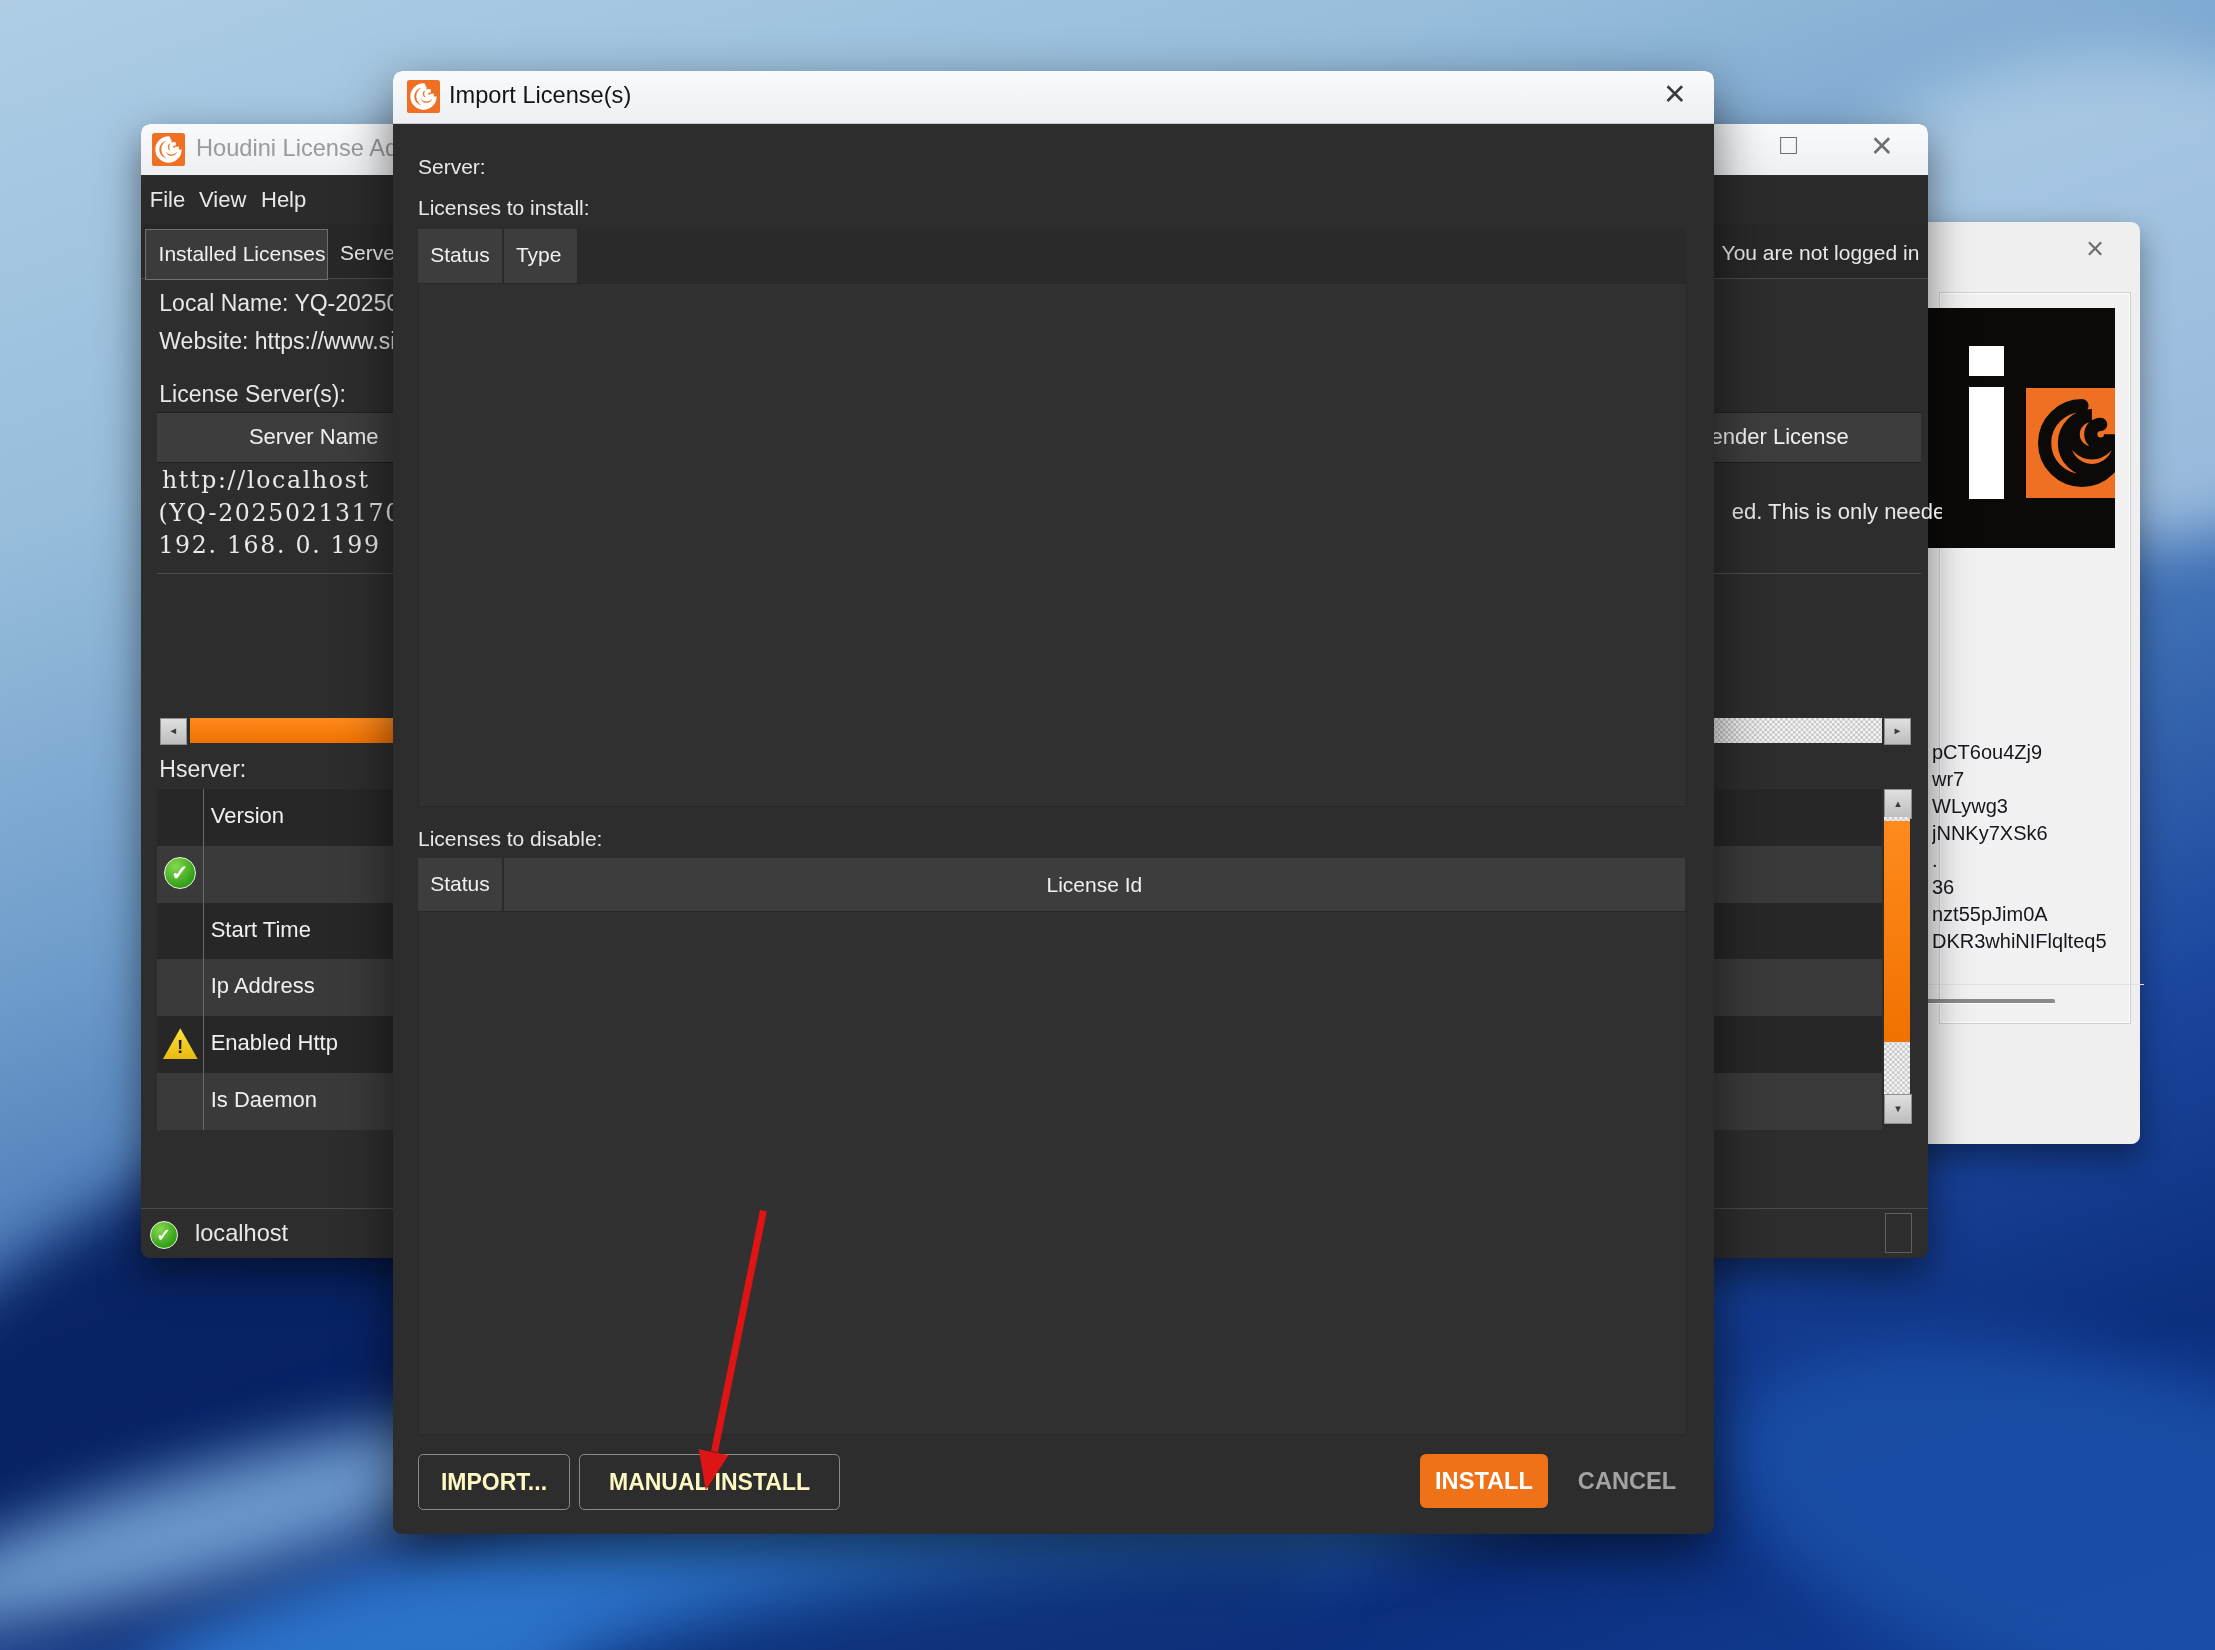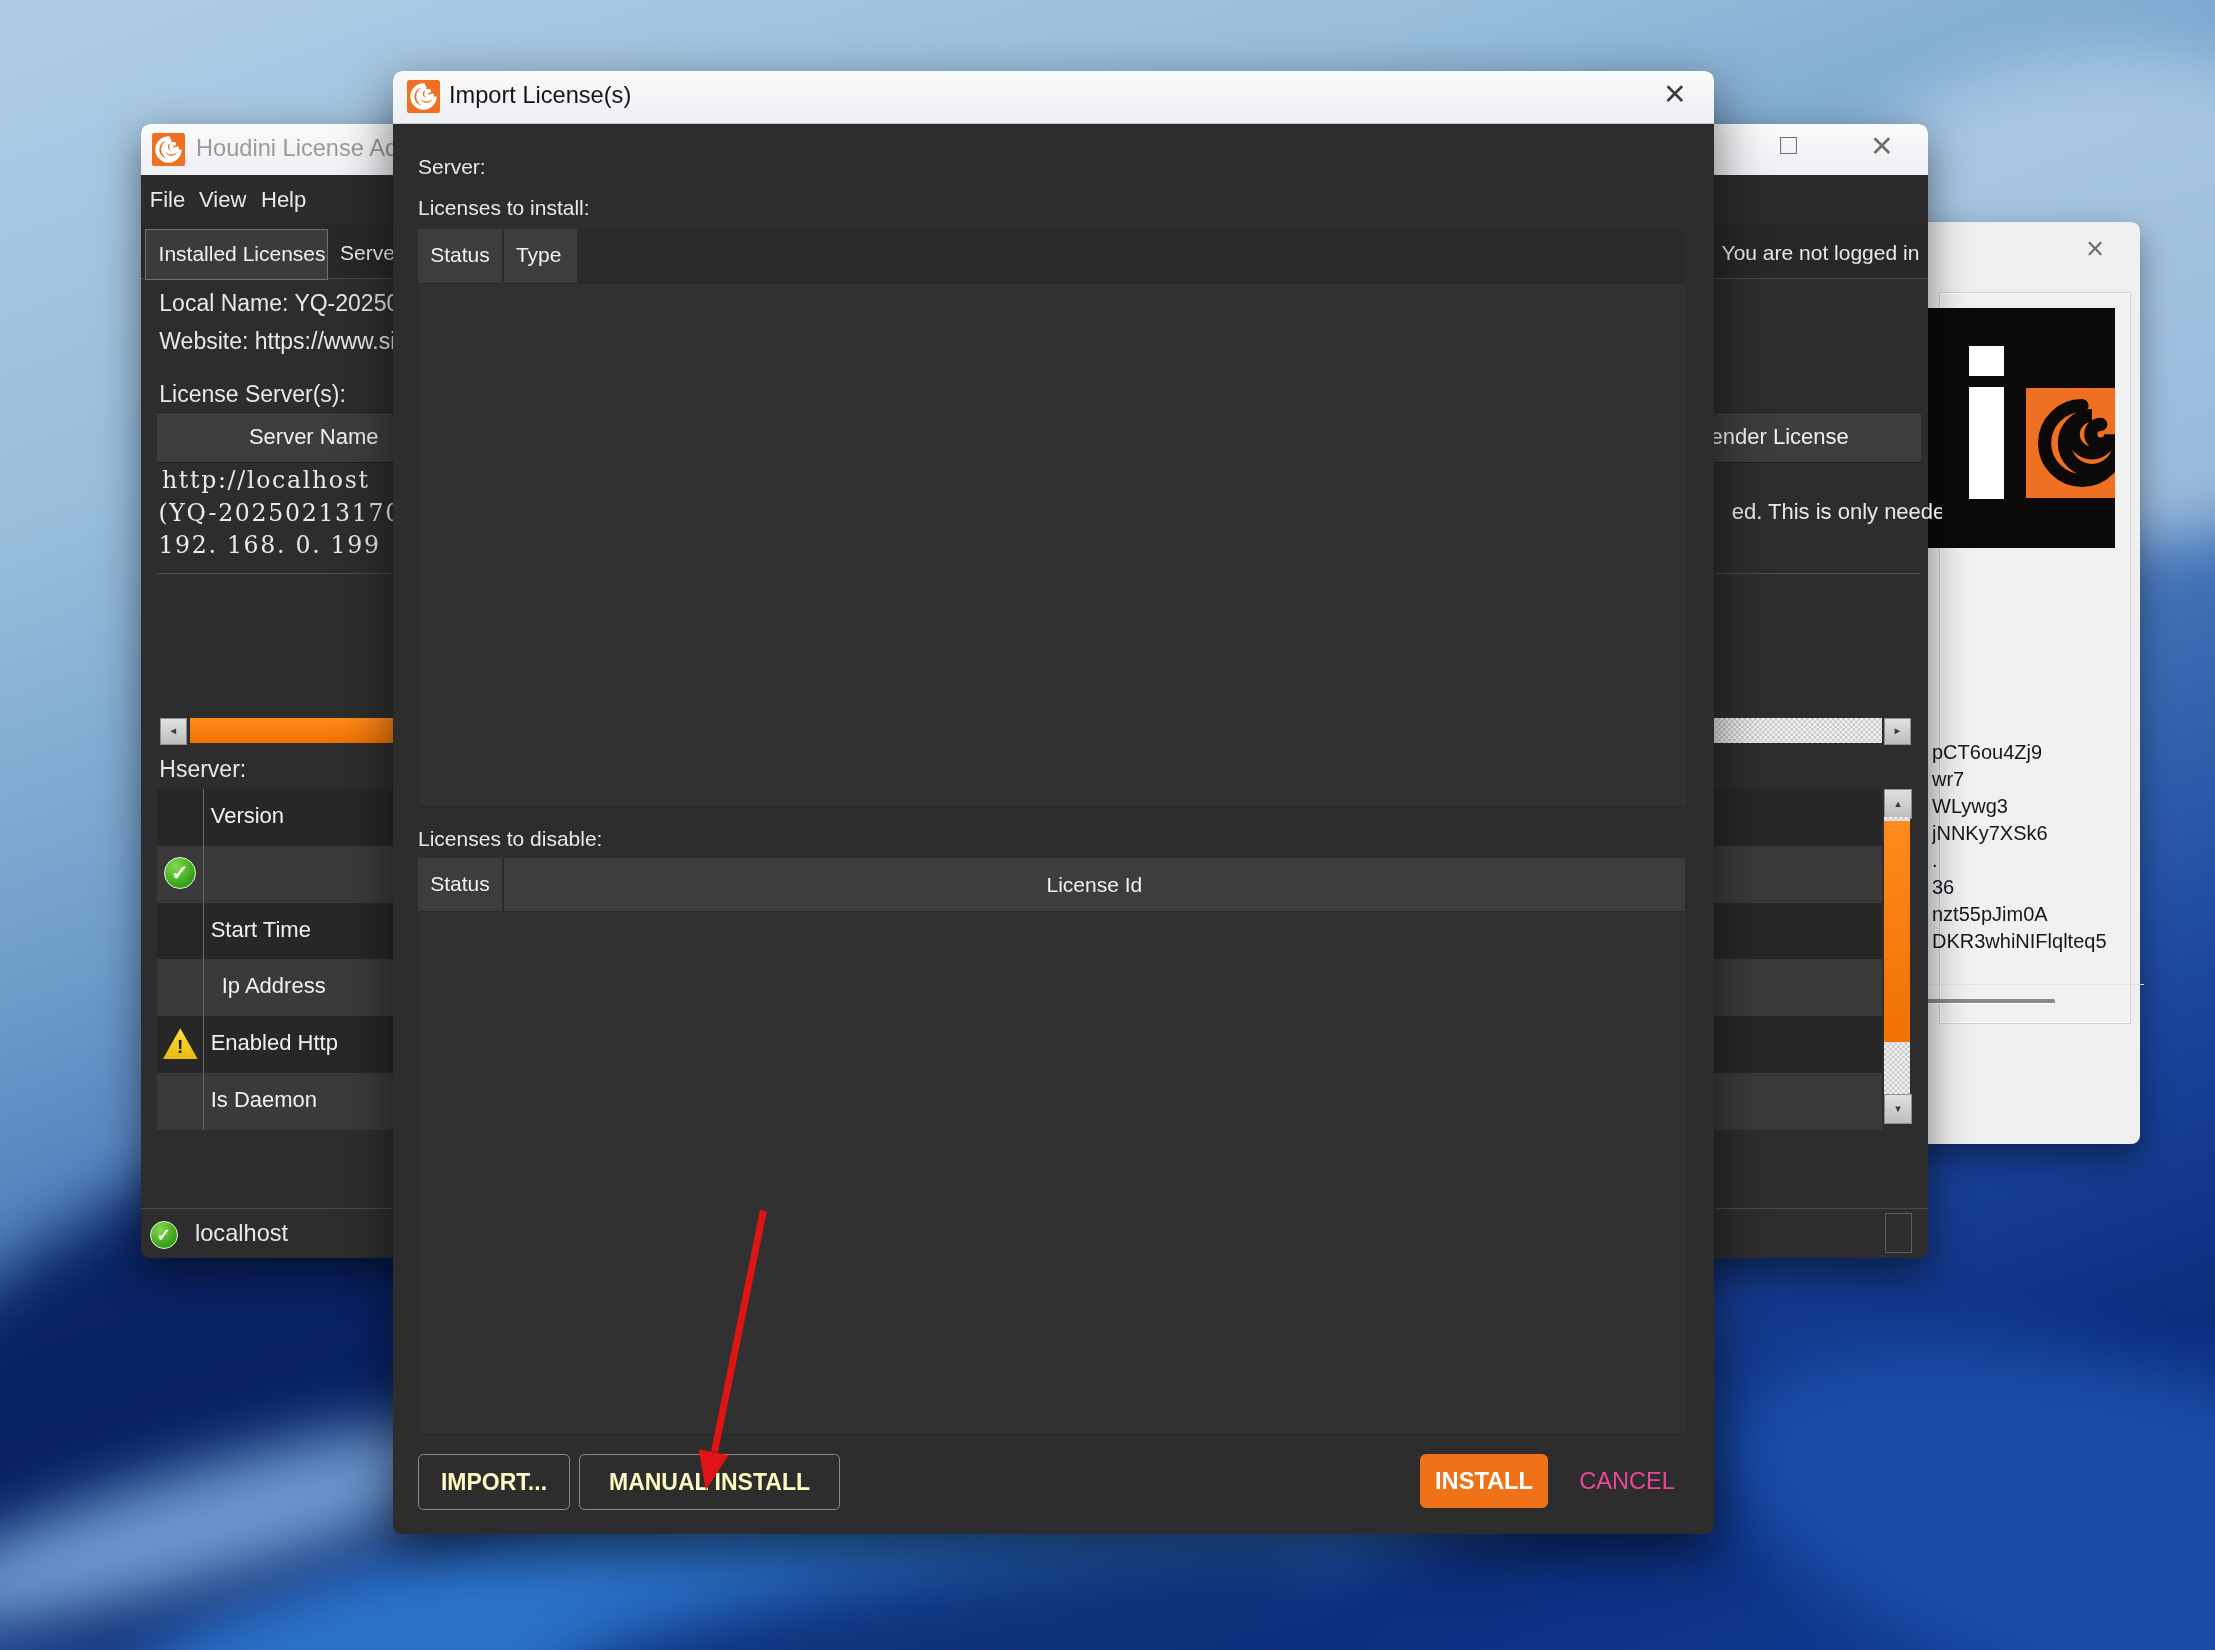--- a/index.html
+++ b/index.html
@@ -133,21 +133,21 @@
       <div class="abs" style="left:0;top:57px;width:100%;height:57px;background:#3a3a3a;">
         <div class="abs greencheck" style="left:7px;top:11.4px;width:30px;height:30px;font-size:21px;">
           <span>✓</span>
         </div>
         <div class="abs celltxt" style="left:54px;top:14px;font-size:22px;margin-top:48px;">Supports Next Gen</div>
       </div>
       <div class="abs" style="left:0;top:114px;width:100%;height:57px;background:#272727;">
         <div class="abs celltxt" style="left:54px;top:14px;font-size:22px;">Start Time</div>
       </div>
       <div class="abs" style="left:0;top:170px;width:100%;height:57px;background:#3a3a3a;">
-        <div class="abs celltxt" style="left:54px;top:14px;font-size:22px;margin-left:11px;">Ip Address</div>
+        <div class="abs celltxt" style="left:54px;top:14px;font-size:22px;">Ip Address</div>
       </div>
       <div class="abs" style="left:0;top:227px;width:100%;height:57px;background:#272727;">
         <div class="abs warntri" style="left:6.1px;top:12.2px;width:35px;height:31px;font-size:19px;">
           <span style="line-height:1.2;">!</span>
         </div>
         <div class="abs celltxt" style="left:54px;top:14px;font-size:22px;">Enabled Http</div>
       </div>
       <div class="abs" style="left:0;top:284px;width:100%;height:57px;background:#3a3a3a;">
         <div class="abs celltxt" style="left:54px;top:14px;font-size:22px;">Is Daemon</div>
       </div>
@@ -214,21 +214,21 @@
 
     <div class="abs obtn" style="left:25px;top:1383px;width:150px;height:54px;font-size:23px;">
       <span>IMPORT...</span>
     </div>
     <div class="abs obtn" style="left:186px;top:1383px;width:259px;height:54px;font-size:23px;">
       <span>MANUAL INSTALL</span>
     </div>
     <div class="abs" style="left:1027px;top:1383px;width:128px;height:54px;background:#f07218;border-radius:6.1px;display:flex;align-items:center;justify-content:center;color:#fff;font-weight:bold;font-size:23.6px;">
       <span>INSTALL</span>
     </div>
-    <div class="abs" style="left:1175px;top:1383px;width:118px;height:54px;display:flex;align-items:center;justify-content:center;color:#ec4899;font-weight:normal;font-size:23.6px;">
+    <div class="abs" style="left:1175px;top:1383px;width:118px;height:54px;display:flex;align-items:center;justify-content:center;color:#a3a3a3;font-weight:bold;font-size:23.6px;">
       <span>CANCEL</span>
     </div>
   </div>
 
   <svg class="abs" style="left:0;top:0;width:2216px;height:1651px;pointer-events:none;" viewBox="0 0 2537 1890">
     <line x1="874" y1="1386" x2="818" y2="1662" stroke="#df1414" stroke-width="8"></line>
     <polygon points="808,1706 834,1666 800,1659" fill="#df1414"></polygon>
   </svg>
 
 </div>

